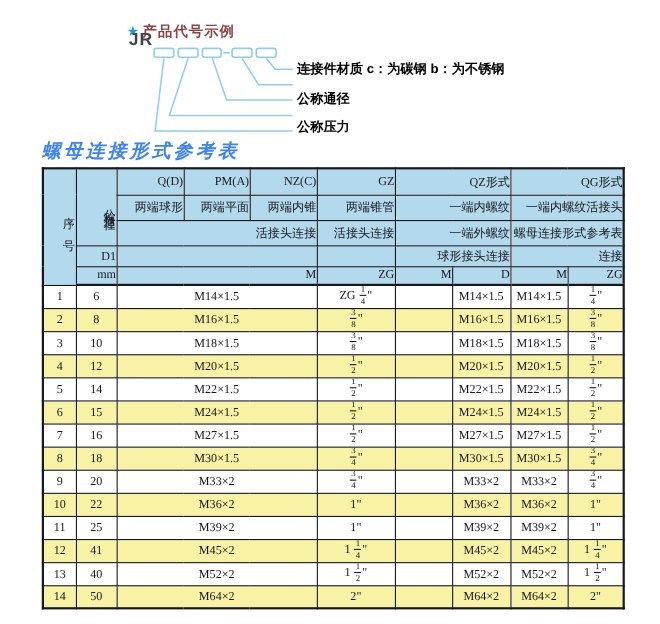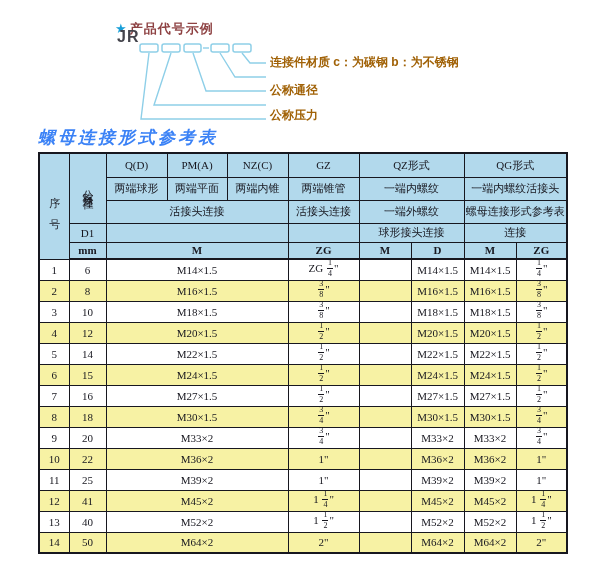--- a/index.html
+++ b/index.html
@@ -9,34 +9,34 @@
     overflow:hidden;
   }
   
   .diagram { position:absolute; left:0; top:0; width:544px; height:150px; }
   .diagram svg { position:absolute; left:0; top:0; }
   .star-title { position:absolute; left:115px; top:20px; font-size:13px; font-weight:bold;
     font-family:"Liberation Sans","DejaVu Sans",sans-serif; color:#8e4243; letter-spacing:1px;}
   .star-title .star { color:#189fd8; margin-right:2px; }
   .jr { position:absolute; left:117px; top:28px; font-size:16px; font-weight:bold;
     color:#44444c; font-family:"Liberation Sans","DejaVu Sans",sans-serif; letter-spacing:1px;}
-  .dlabel { position:absolute; left:270px; font-size:12px; font-weight:bold; color:#a16207;
+  .dlabel { position:absolute; left:270px; font-size:12px; font-weight:bold; color:#000000;
     font-family:"Liberation Sans","DejaVu Sans",sans-serif; white-space:nowrap; line-height:13px;}
   
   .tbl-title { position:absolute; left:38px; top:126px; font-size:17px; font-weight:bold;
     color:#3b82f6; letter-spacing:3px; font-style:italic; }
   
   table.nut { position:absolute; left:38px; top:152px; border-collapse:collapse;
     table-layout:fixed; width:528px; }
   table.nut td { border:1px solid #17171f; text-align:center; vertical-align:middle;
     font-size:11px; padding:0; overflow:hidden; }
   table.nut { border:2px solid #17171f; }
-  tr.h td { background:#b2d9ec; }
+  tr.h td { background:#b2d9ec;text-align:right; }
   tr.h1 td { height:24px; } tr.h2 td { height:23px; } tr.h3 td { height:23px; }
-  tr.h4 td { height:19px;margin-top:16px; } tr.h5 td { height:17px; border-bottom:2px solid #17171f;font-weight:bold; }
+  tr.h4 td { height:19px;margin-top:16px; } tr.h5 td { height:17px; border-bottom:2px solid #17171f; }
   tbody tr td { height:21px; font-size:11.5px; }
   tbody tr.alt td { background:#f7f2a4; }
   .vtext { writing-mode:vertical-rl; text-orientation:upright; display:inline-block; }
   .v-seq { letter-spacing:22px; padding-top:10px; }
   .v-dn  { letter-spacing:3px; }
   
   .frac { display:inline-flex; flex-direction:column; vertical-align:middle;
     line-height:1; font-size:8px; text-align:center; margin:0 1px; position:relative; top:-1px;}
   .frac .nu { border-bottom:1px solid currentColor; padding:0 1px 1px; }
   .frac .de { padding-top:1px; }

